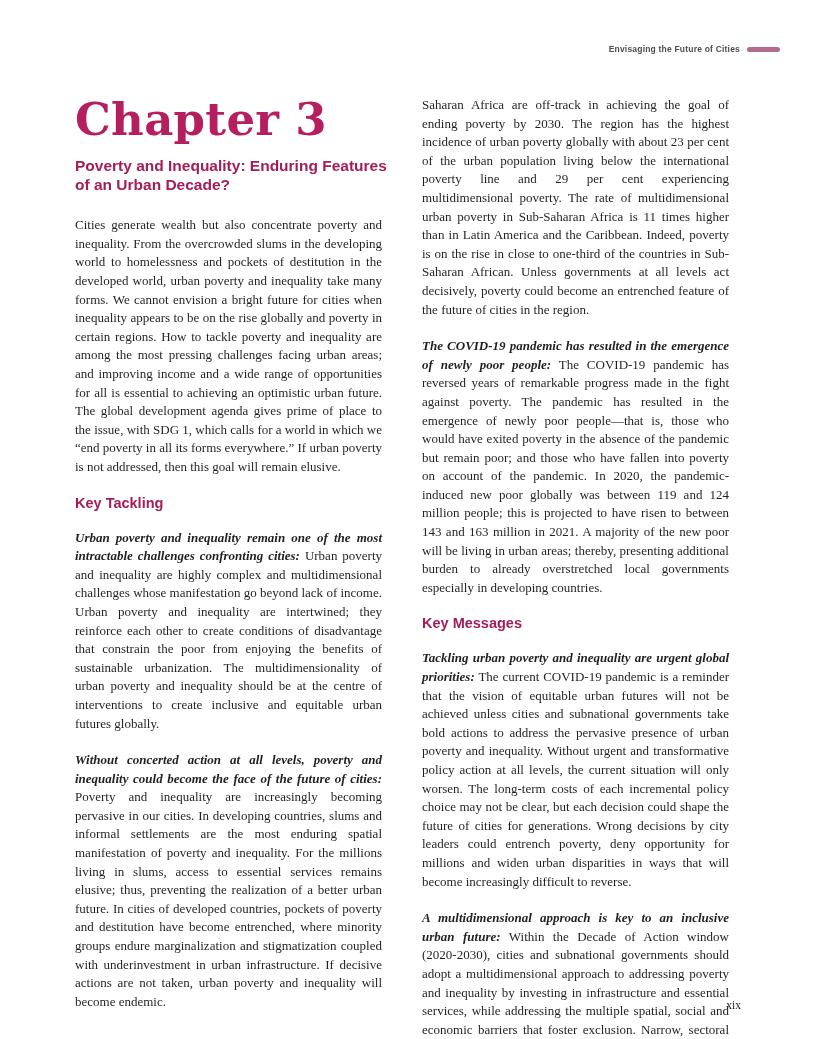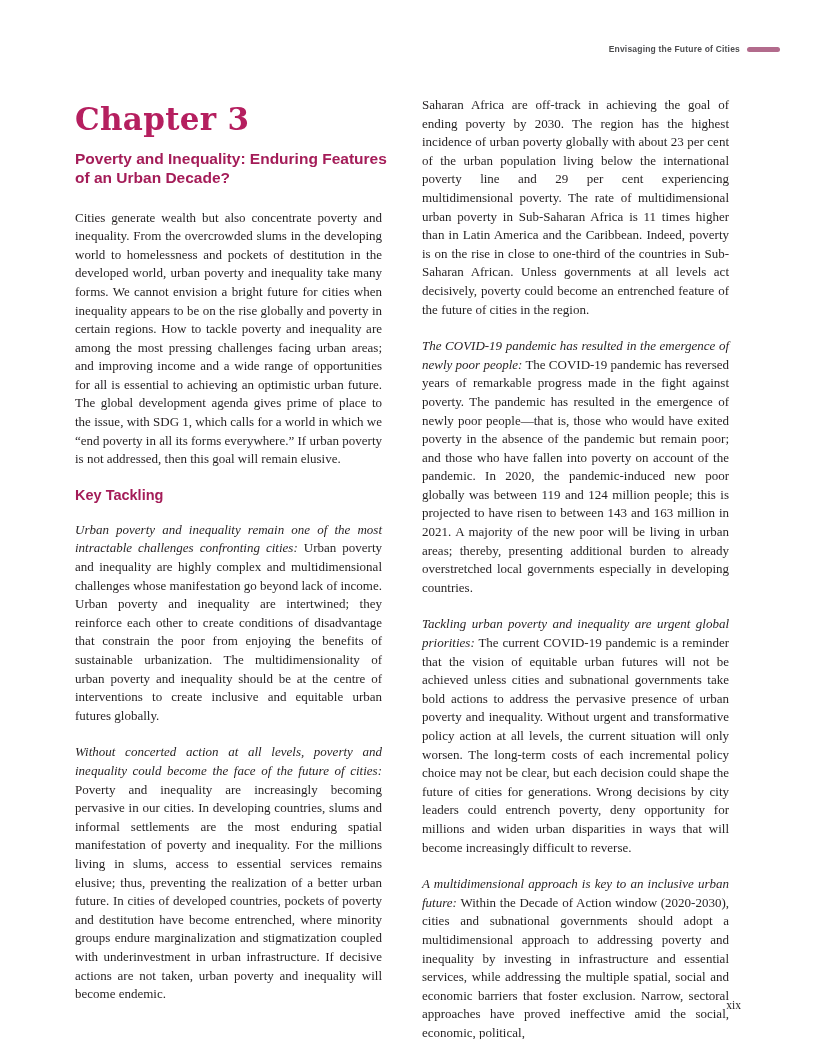--- a/index.html
+++ b/index.html
@@ -51,24 +51,24 @@
     display: flex;
     gap: 28px;
   }
   .col {
     width: 319px;
     flex: 0 0 319px;
   }
   .chapter-label {
     font-family: "DejaVu Serif", serif;
     font-weight: bold;
-    font-size: 31px;
+    font-size: 45px;
     line-height: 1.05;
     color: #b51f5f;
-    margin: 7px 0 13px 0;
+    margin: 0 0 13px 0;
     letter-spacing: 0.3px;
   }
   .chapter-title {
     font-family: "Liberation Sans", sans-serif;
     font-weight: bold;
     font-size: 15.5px;
     line-height: 19px;
     color: #a41c58;
     margin: 0 0 22px 0;
   }
@@ -79,21 +79,21 @@
     color: #a41c58;
     margin: 4px 0 18px 0;
   }
   p.body {
     font-size: 13px;
     line-height: 18.6px;
     text-align: justify;
     margin: 0 12px 18px 0;
   }
   p.body .lead {
-    font-weight: normal;
+    font-weight: bold;
     font-style: italic;
   }
   
   .page-footer {
     position: absolute;
     right: 75px;
     bottom: 26px;
   }
   .page-number {
     font-family: "Liberation Serif", serif;
@@ -126,20 +126,21 @@
 
       <p class="body"><span class="lead">Without concerted action at all levels, poverty and inequality could become the face of the future of cities:</span> <span>Poverty and inequality are increasingly becoming pervasive in our cities. In developing countries, slums and informal settlements are the most enduring spatial manifestation of poverty and inequality. For the millions living in slums, access to essential services remains elusive; thus, preventing the realization of a better urban future. In cities of developed countries, pockets of poverty and destitution have become entrenched, where minority groups endure marginalization and stigmatization coupled with underinvestment in urban infrastructure. If decisive actions are not taken, urban poverty and inequality will become endemic.</span></p>
 
     </section>
 
     <section class="col">
       <p class="body"><span>Saharan Africa are off-track in achieving the goal of ending poverty by 2030. The region has the highest incidence of urban poverty globally with about 23 per cent of the urban population living below the international poverty line and 29 per cent experiencing multidimensional poverty. The rate of multidimensional urban poverty in Sub-Saharan Africa is 11 times higher than in Latin America and the Caribbean. Indeed, poverty is on the rise in close to one-third of the countries in Sub-Saharan African. Unless governments at all levels act decisively, poverty could become an entrenched feature of the future of cities in the region.</span></p>
 
       <p class="body"><span class="lead">The COVID-19 pandemic has resulted in the emergence of newly poor people:</span> <span>The COVID-19 pandemic has reversed years of remarkable progress made in the fight against poverty. The pandemic has resulted in the emergence of newly poor people—that is, those who would have exited poverty in the absence of the pandemic but remain poor; and those who have fallen into poverty on account of the pandemic. In 2020, the pandemic-induced new poor globally was between 119 and 124 million people; this is projected to have risen to between 143 and 163 million in 2021. A majority of the new poor will be living in urban areas; thereby, presenting additional burden to already overstretched local governments especially in developing countries.</span></p>
 
+      <h3 class="section-heading">Key Messages</h3>
 
       <p class="body"><span class="lead">Tackling urban poverty and inequality are urgent global priorities:</span> <span>The current COVID-19 pandemic is a reminder that the vision of equitable urban futures will not be achieved unless cities and subnational governments take bold actions to address the pervasive presence of urban poverty and inequality. Without urgent and transformative policy action at all levels, the current situation will only worsen. The long-term costs of each incremental policy choice may not be clear, but each decision could shape the future of cities for generations. Wrong decisions by city leaders could entrench poverty, deny opportunity for millions and widen urban disparities in ways that will become increasingly difficult to reverse.</span></p>
 
       <p class="body"><span class="lead">A multidimensional approach is key to an inclusive urban future:</span> <span>Within the Decade of Action window (2020-2030), cities and subnational governments should adopt a multidimensional approach to addressing poverty and inequality by investing in infrastructure and essential services, while addressing the multiple spatial, social and economic barriers that foster exclusion. Narrow, sectoral approaches have proved ineffective amid the social, economic, political,</span></p>
     </section>
 
   </main>
 
   <footer class="page-footer">
     <span class="page-number">xix</span>

